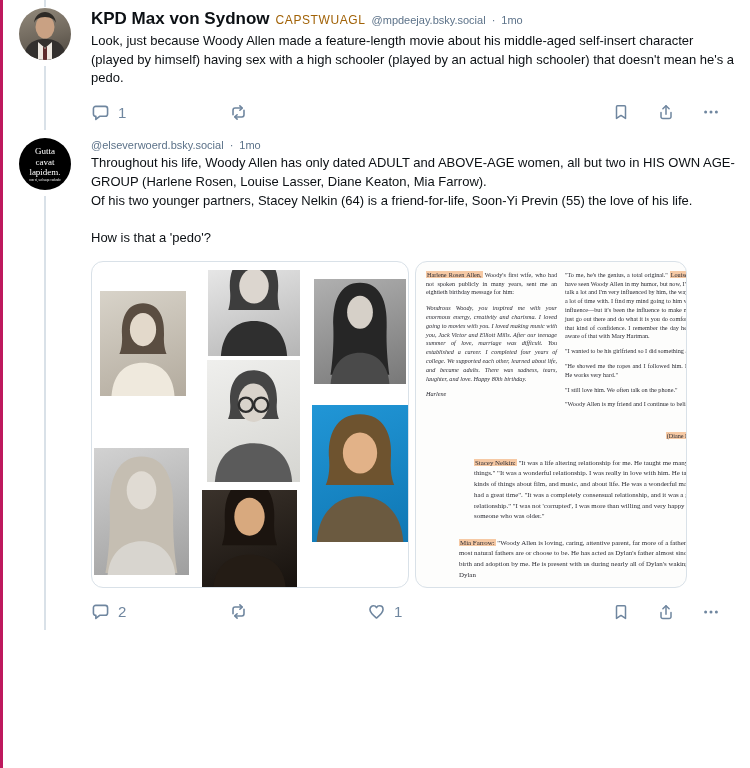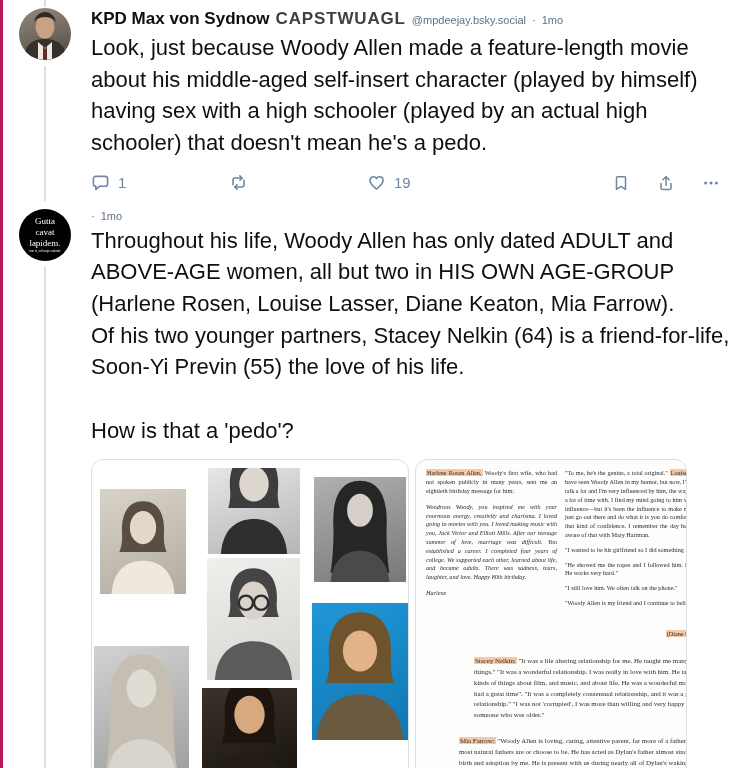--- a/index.html
+++ b/index.html
@@ -9,23 +9,23 @@
   .tstub{position:absolute;left:41px;top:0;width:2px;height:7px;background:#d9e1e8;}
   .post{display:flex;padding:8px 16px 0 16px;}
   .gutter{width:62px;flex:none;display:flex;flex-direction:column;align-items:flex-start;}
   .avatar{width:52px;height:52px;border-radius:50%;overflow:hidden;flex:none;position:relative;cursor:pointer;}
   .av-photo{background:linear-gradient(165deg,#938a7c 0%,#6f675c 55%,#4a443c 100%);}
   .av-photo svg{display:block;width:100%;height:100%;}
   .tline{width:2px;background:#d9e1e8;flex:1;margin:6px 0 0 25px;}
   .content{flex:1;min-width:0;padding-left:10px;}
   .hdr{display:flex;align-items:baseline;gap:6px;margin:1px 0 3px 0;white-space:nowrap;overflow:hidden;}
   .dname{font-size:17px;font-weight:700;color:#0c1014;cursor:pointer;}
-  .subname{font-size:17px;font-weight:700;color:#404040;letter-spacing:.05em;}
+  .subname{font-size:12px;font-weight:400;color:#a16207;letter-spacing:.05em;}
   .meta{font-size:11px;color:#5c7289;font-weight:400;cursor:pointer;}
-  .pbody{font-size:22px;line-height:1.44;color:#0c1014;white-space:pre-wrap;}
+  .pbody{font-size:13px;line-height:1.44;color:#0c1014;white-space:pre-wrap;}
   .ebar{display:flex;align-items:center;margin:12px 0 6px 0;padding-right:16px;height:24px;}
   .ebtn{display:flex;align-items:center;gap:8px;color:#6f869f;font-size:15px;cursor:pointer;}
   .ew{width:138px;flex:none;}
   .eright{display:flex;gap:27px;margin-left:auto;align-items:center;}
   .eic{display:block;}
   
   .attach{display:flex;gap:6px;margin-top:13px;}
   .aimg{border:1px solid #d9e1e8;border-radius:12px;position:relative;overflow:hidden;background:#fff;flex:none;cursor:pointer;}
   .img-left{width:316px;height:325px;}
   .img-right{width:270px;height:325px;background:#fdfdfc;}
@@ -94,26 +94,20 @@
         </div>
         <div class="ebtn ew">
           <svg class="eic" width="19" height="19" viewBox="0 0 18 18" fill="none" stroke="#6f869f" stroke-width="1.5" stroke-linecap="round" stroke-linejoin="round">
             <path d="M3.8 11.2 V6.8 a2 2 0 0 1 2 -2 h6.4"></path>
             <path d="M10.3 2.7 L12.5 4.8 L10.3 6.9"></path>
             <path d="M14.2 6.8 v4.4 a2 2 0 0 1 -2 2 H5.8"></path>
             <path d="M7.7 11.1 L5.5 13.2 L7.7 15.3"></path>
           </svg>
           <span></span>
         </div>
-        <div class="ebtn ew">
-          <svg class="eic" width="19" height="19" viewBox="0 0 18 18" fill="none" stroke="#6f869f" stroke-width="1.5" stroke-linejoin="round">
-            <path d="M9 15.2 C5.2 12.1 2.8 9.9 2.8 7.1 C2.8 5.1 4.3 3.6 6.2 3.6 C7.4 3.6 8.5 4.3 9 5.3 C9.5 4.3 10.6 3.6 11.8 3.6 C13.7 3.6 15.2 5.1 15.2 7.1 C15.2 9.9 12.8 12.1 9 15.2 Z"></path>
-          </svg>
-          <span>19</span>
-        </div>
         <div class="eright">
           <div class="ebtn">
             <svg class="eic" width="18" height="18" viewBox="0 0 18 18" fill="none" stroke="#6f869f" stroke-width="1.5" stroke-linejoin="round">
               <path d="M5.5 2.8 h7 a1 1 0 0 1 1 1 V15.4 L9 12.4 L4.5 15.4 V3.8 a1 1 0 0 1 1 -1 z"></path>
             </svg>
           </div>
           <div class="ebtn">
             <svg class="eic" width="18" height="18" viewBox="0 0 18 18" fill="none" stroke="#6f869f" stroke-width="1.5" stroke-linecap="round" stroke-linejoin="round">
               <path d="M9 11.3 V2.9"></path>
                 <path d="M5.9 5.8 L9 2.7 L12.1 5.8"></path>
@@ -137,20 +131,21 @@
       <div class="avatar av-black">
         <span class="l1">Gutta
 cavat
 lapidem.</span>
         <span class="l2">non vi, sed saepe cadendo</span>
       </div>
       <div class="tline"></div>
     </div>
     <div class="content">
       <div class="hdr">
+        <span class="meta">@elseverwoerd.bsky.social</span>
         <span class="meta">·</span>
         <span class="meta">1mo</span>
       </div>
       <div class="pbody">Throughout his life, Woody Allen has only dated ADULT and ABOVE-AGE women, all but two in HIS OWN AGE-GROUP (Harlene Rosen, Louise Lasser, Diane Keaton, Mia Farrow).
 Of his two younger partners, Stacey Nelkin (64) is a friend-for-life, Soon-Yi Previn (55) the love of his life.
 
 How is that a 'pedo'?</div>
 
       <div class="attach">
 

